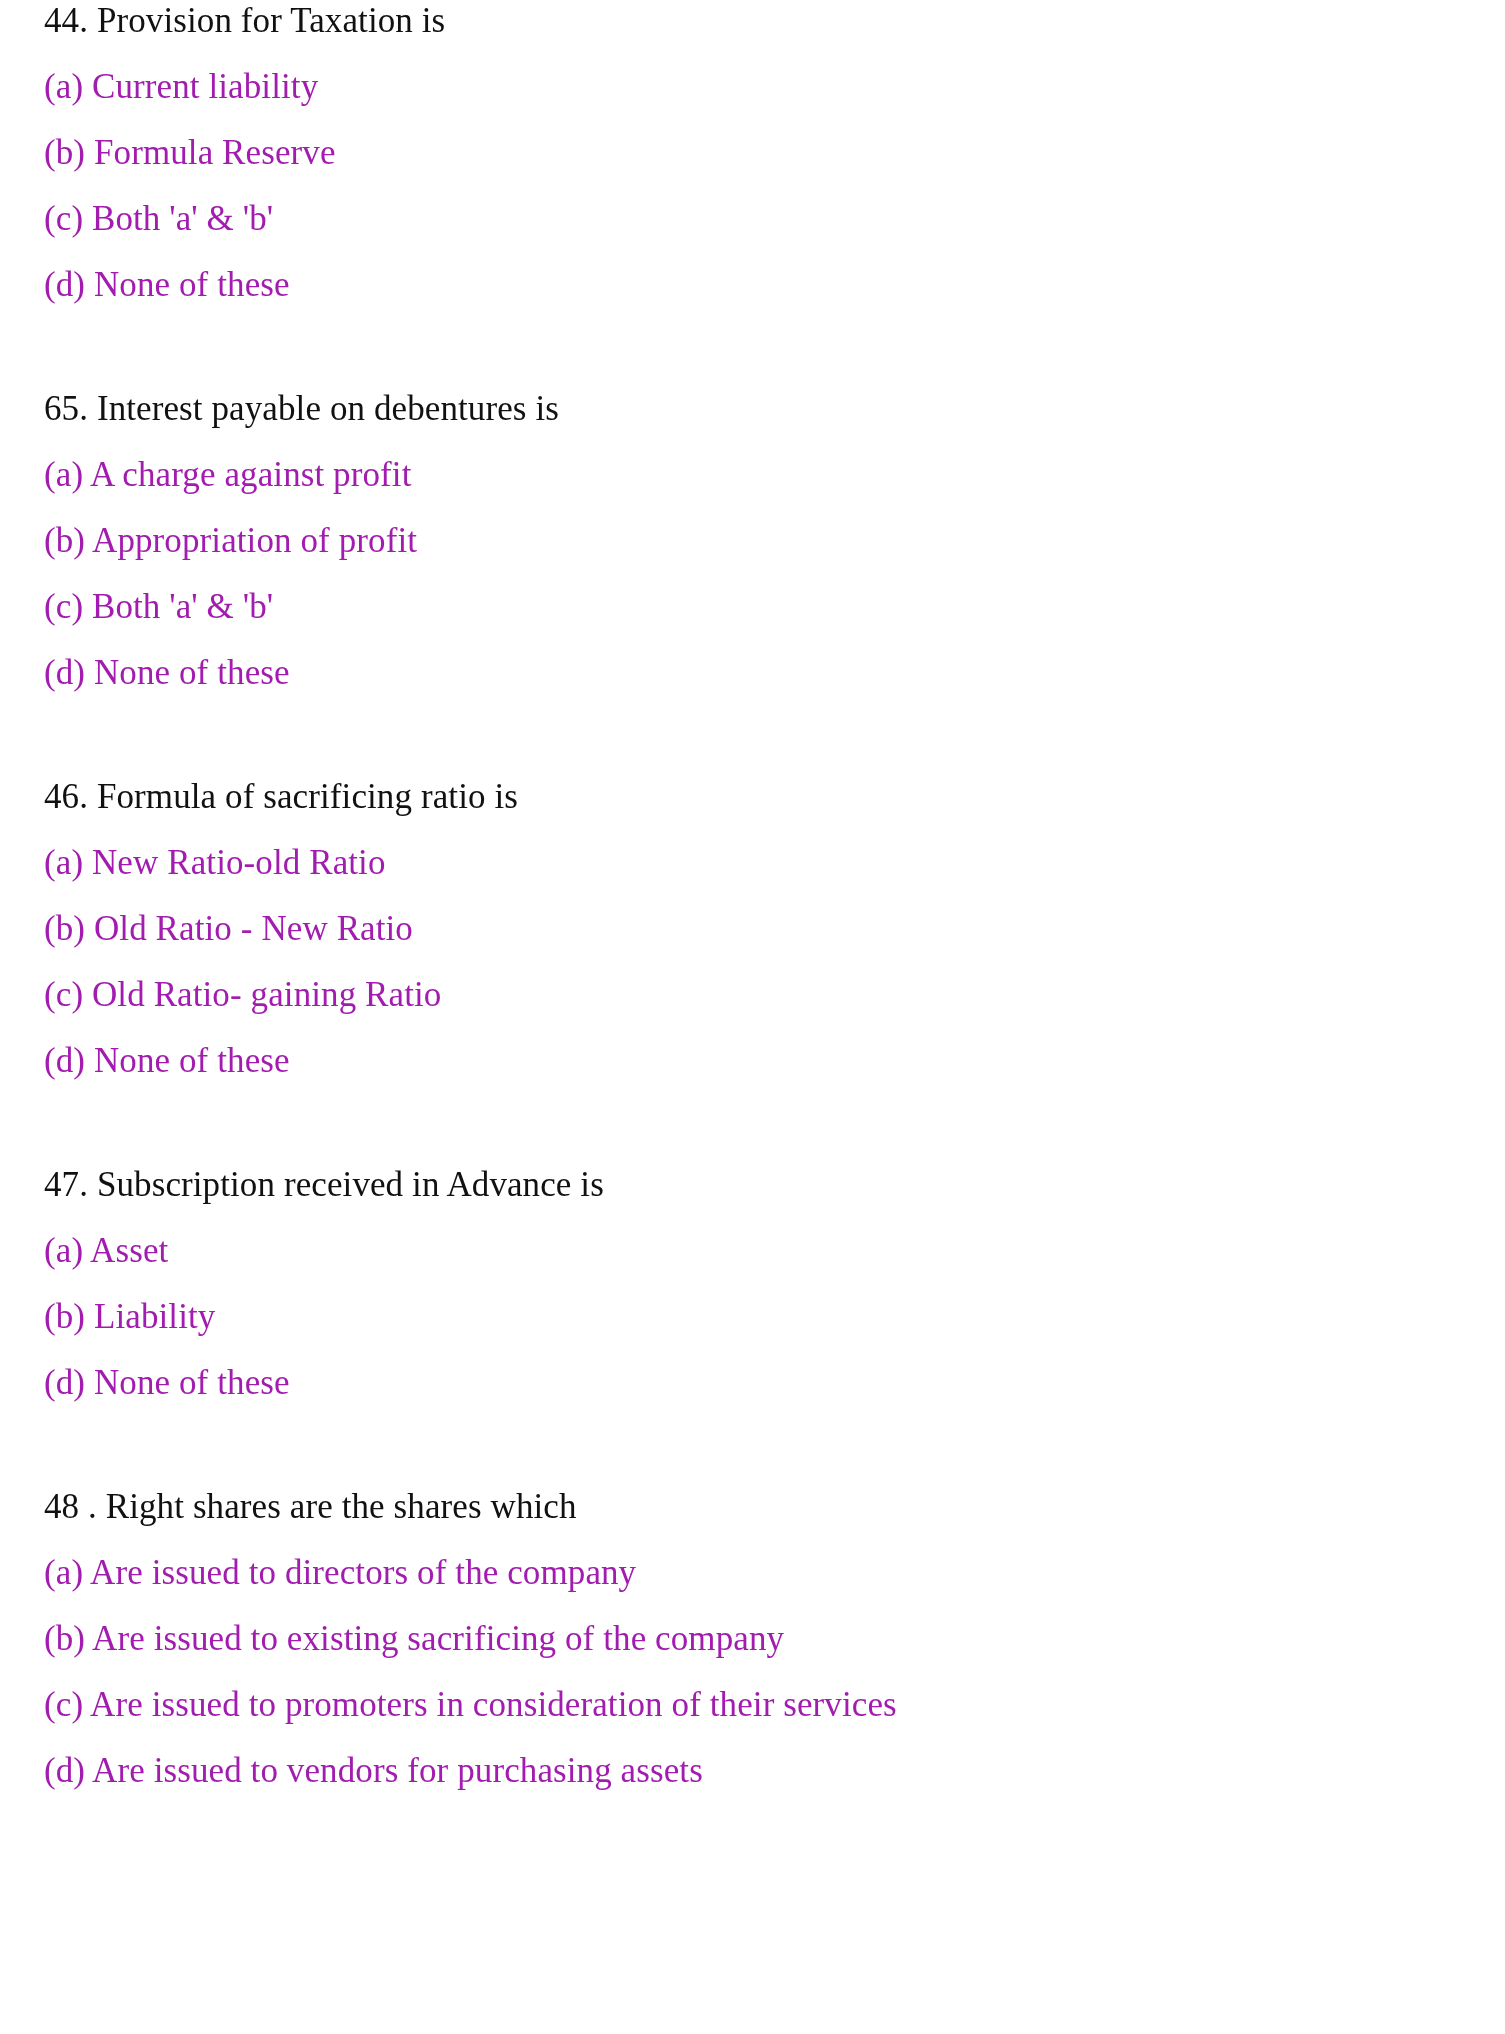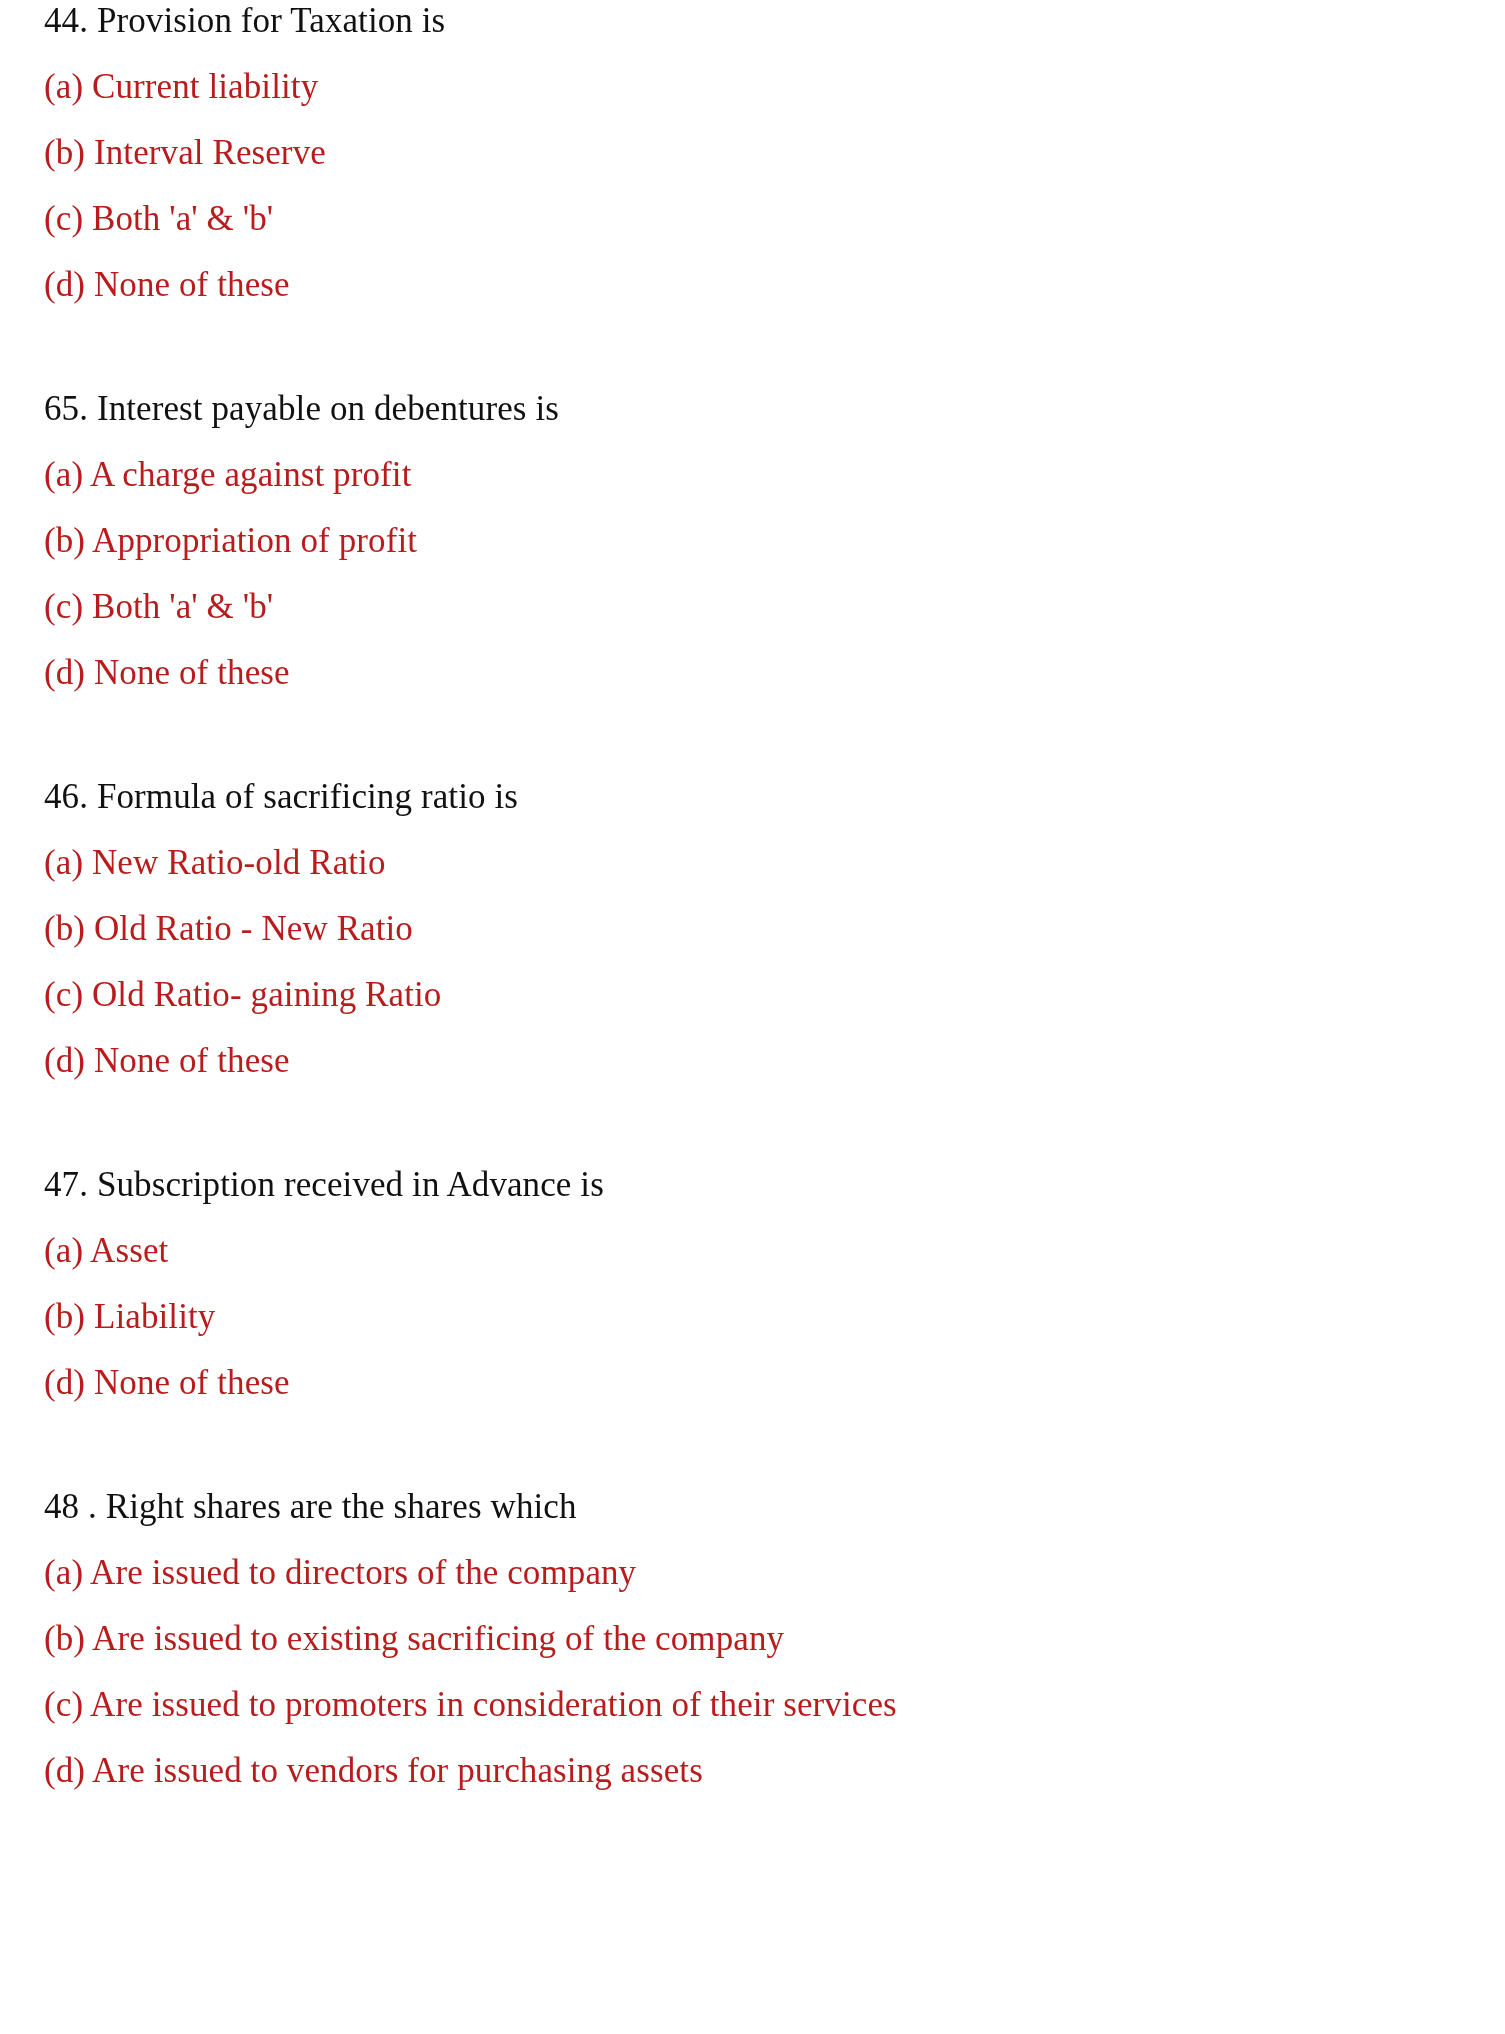--- a/index.html
+++ b/index.html
@@ -39,39 +39,39 @@
     line-height: 66px;
     white-space: pre;
     letter-spacing: 0.1px;
     color: #111111;
   }
   .q-option {
     font-size: 35px;
     line-height: 66px;
     white-space: pre;
     letter-spacing: 0.1px;
-    color: #b91c1c;
+    color: #a21caf;
   }
   .options-list {
     margin: 0;
     padding: 0;
     list-style: none;
   }
 </style>
 </head>
 <body>
 
 <div class="page">
   <div class="content">
 
     <div class="question-block">
       <div class="q-stem">44. Provision for Taxation is</div>
       <ul class="options-list">
         <li class="q-option">(a) Current liability</li>
-        <li class="q-option">(b) Interval Reserve</li>
+        <li class="q-option">(b) Formula Reserve</li>
         <li class="q-option">(c) Both 'a' &amp; 'b'</li>
         <li class="q-option">(d) None of these</li>
       </ul>
     </div>
 
     <div class="question-block">
       <div class="q-stem">65. Interest payable on debentures is</div>
       <ul class="options-list">
         <li class="q-option">(a) A charge against profit</li>
         <li class="q-option">(b) Appropriation of profit</li>

